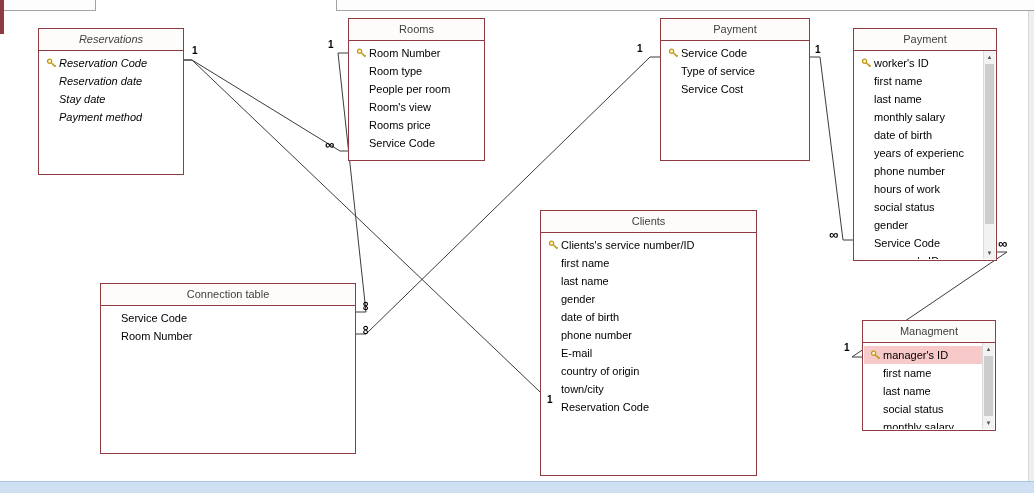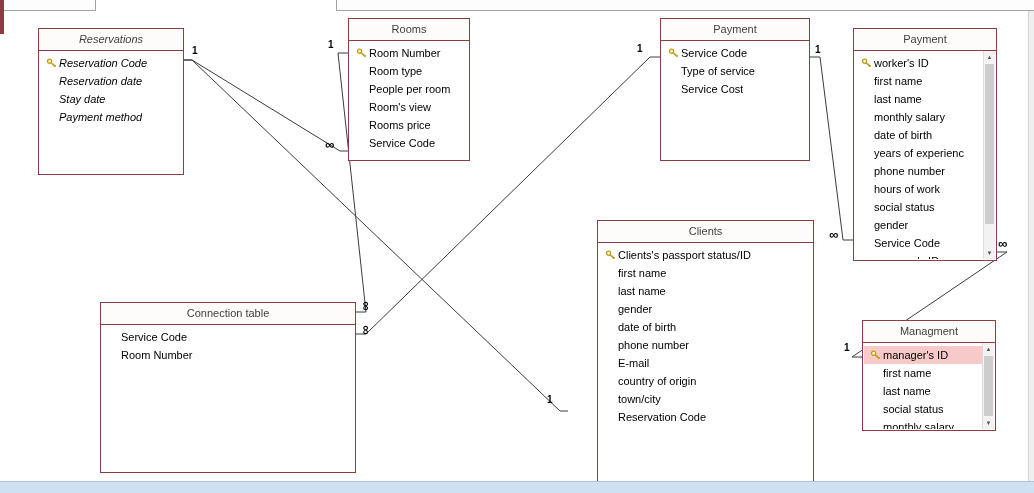--- a/index.html
+++ b/index.html
@@ -78,21 +78,21 @@
         <div class="row">
           <span class="keycell"></span>
           <span class="flabel">Stay date</span>
         </div>
         <div class="row">
           <span class="keycell"></span>
           <span class="flabel">Payment method</span>
         </div>
       </div>
     </div>
-    <div class="tbl" style="left: 348px; top: 18px; width: 122px; height: 143px;">
+    <div class="tbl" style="left: 348px; top: 18px; width: 137px; height: 143px;">
       <div class="tbl-title">Rooms</div>
       <div class="rows">
         <div class="row">
           <span class="keycell">
             <svg width="11" height="11" viewBox="0 0 11 11">
               <circle cx="3.6" cy="3.2" r="2.1" fill="#fff8dc" stroke="#c09a12" stroke-width="1.3"></circle>
               <path d="M5.2 4.8 L9.2 8.8 M9.2 8.8 L9.2 6.9 M7.6 7.2 L7.6 5.8" stroke="#c09a12" stroke-width="1.3" fill="none"></path>
             </svg>
           </span>
           <span class="flabel">Room Number</span>
@@ -197,31 +197,31 @@
           <span class="keycell"></span>
           <span class="flabel">manager's ID</span>
         </div>
       </div>
       <div class="sb">
         <div class="sb-btn">▲</div>
         <div class="sb-thumb" style="top:13px;height:160px"></div>
         <div class="sb-btn sb-down">▼</div>
       </div>
     </div>
-    <div class="tbl" style="left: 597px; top: 210px; width: 217px; height: 266px; margin-top: 10px;">
+    <div class="tbl" style="left: 540px; top: 210px; width: 217px; height: 266px;">
       <div class="tbl-title">Clients</div>
       <div class="rows">
         <div class="row">
           <span class="keycell">
             <svg width="11" height="11" viewBox="0 0 11 11">
               <circle cx="3.6" cy="3.2" r="2.1" fill="#fff8dc" stroke="#c09a12" stroke-width="1.3"></circle>
               <path d="M5.2 4.8 L9.2 8.8 M9.2 8.8 L9.2 6.9 M7.6 7.2 L7.6 5.8" stroke="#c09a12" stroke-width="1.3" fill="none"></path>
             </svg>
           </span>
-          <span class="flabel">Clients's passport status/ID</span>
+          <span class="flabel">Clients's service number/ID</span>
         </div>
         <div class="row">
           <span class="keycell"></span>
           <span class="flabel">first name</span>
         </div>
         <div class="row">
           <span class="keycell"></span>
           <span class="flabel">last name</span>
         </div>
         <div class="row">
@@ -247,21 +247,21 @@
         <div class="row">
           <span class="keycell"></span>
           <span class="flabel">town/city</span>
         </div>
         <div class="row">
           <span class="keycell"></span>
           <span class="flabel">Reservation Code</span>
         </div>
       </div>
     </div>
-    <div class="tbl" style="left: 100px; top: 302px; width: 256px; height: 171px;">
+    <div class="tbl" style="left: 100px; top: 283px; width: 256px; height: 171px;">
       <div class="tbl-title">Connection table</div>
       <div class="rows">
         <div class="row">
           <span class="keycell"></span>
           <span class="flabel">Service Code</span>
         </div>
         <div class="row">
           <span class="keycell"></span>
           <span class="flabel">Room Number</span>
         </div>

